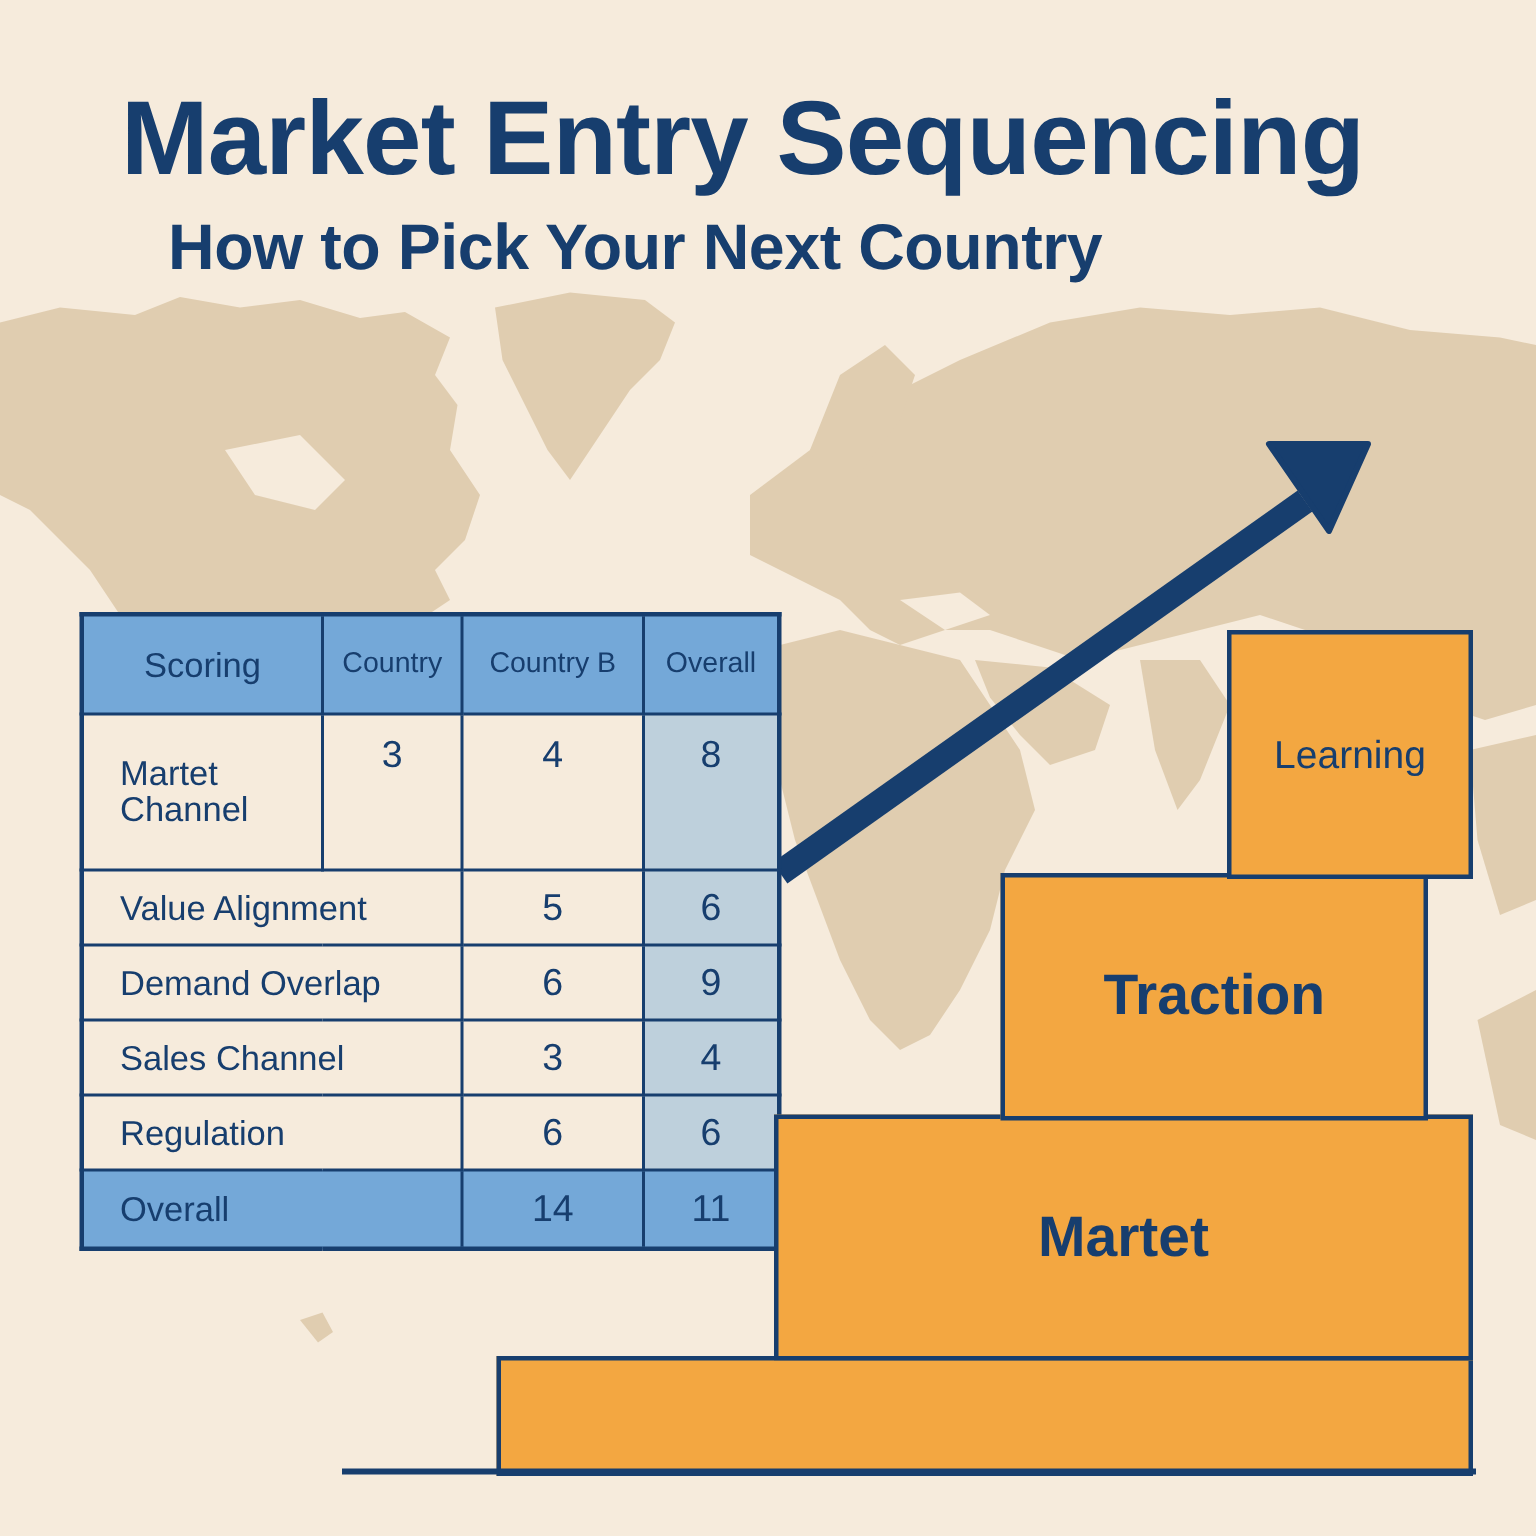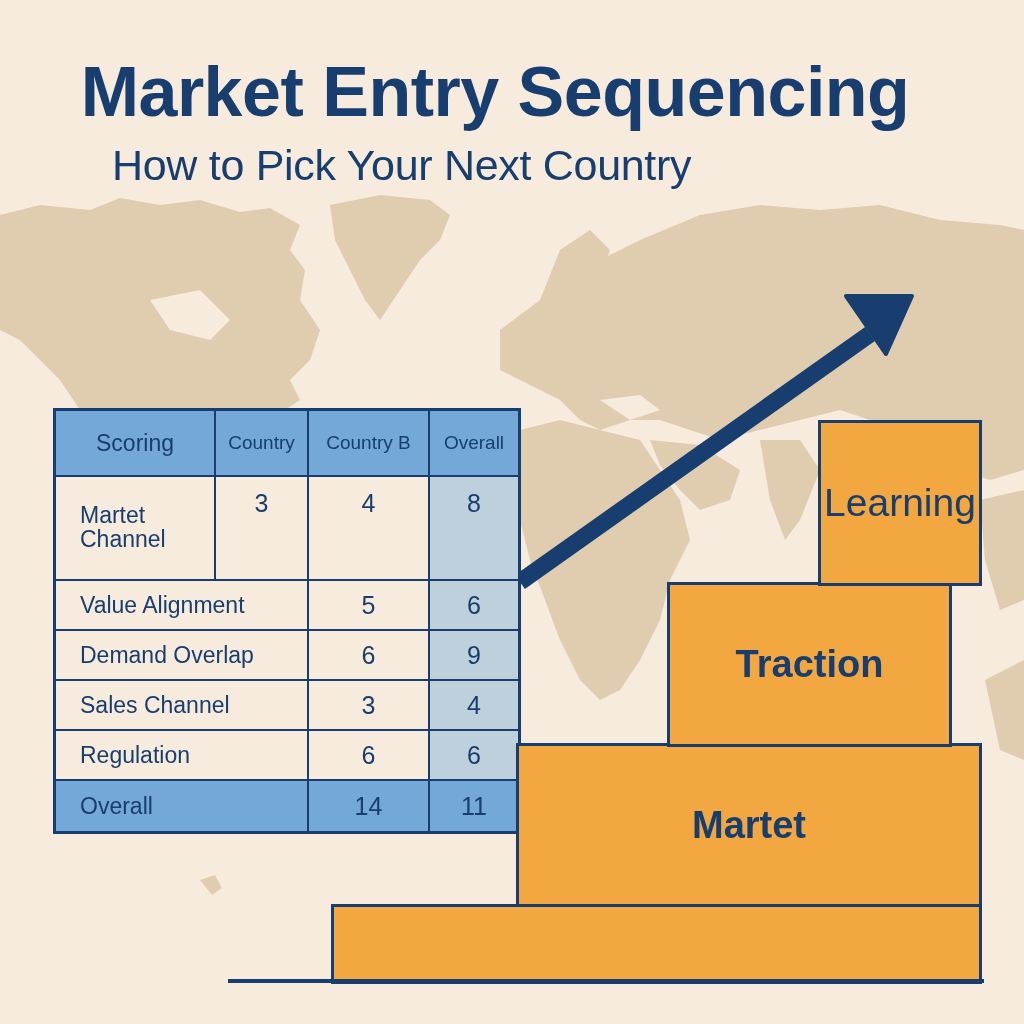--- a/index.html
+++ b/index.html
@@ -10,21 +10,21 @@
       color: #173e6e;
     }
     .map { position: absolute; left: 0; top: 0; width: 1024px; height: 1024px; }
     .title {
       position: absolute; left: 0; width: 990px; top: 52px; text-align: center;
       font-size: 70px; font-weight: 700; letter-spacing: -0.5px; color: #173e6e;
       line-height: 80px; margin: 0;
     }
     .subtitle {
       position: absolute; left: 112px; top: 140px;
-      font-size: 43px; font-weight: 400; color: #173e6e; line-height: 50px; margin: 0;
+      font-size: 43px; font-weight: 700; color: #173e6e; line-height: 50px; margin: 0;
       letter-spacing: -0.3px;
     }
     
     .score-table {
       position: absolute; left: 53px; top: 408px;
       border-collapse: collapse; border: 3px solid #173e6e;
       font-size: 23px; color: #173e6e; font-weight: 500;
     }
     .score-table td, .score-table th {
       border: 2.5px solid #173e6e; padding: 0; margin: 0;
@@ -42,21 +42,21 @@
     .score-table tr.tall td { height: 76px; vertical-align: top; padding-top: 12px; }
     .score-table tr.tall td.lbl { line-height: 24px; padding-top: 26px; }
     .col1 { width: 158px; } .col2 { width: 91px; } .col3 { width: 119px; } .col4 { width: 88px; }
 
     
     .step {
       position: absolute; background: #f3a741; border: 3px solid #173e6e;
       box-sizing: border-box; display: flex; align-items: center; justify-content: center;
       color: #173e6e; font-weight: 700;
     }
-    .step-learning { left: 818px; top: 420px; width: 164px; height: 166px; font-size: 39px; font-weight: 500; }
+    .step-learning { left: 818px; top: 420px; width: 164px; height: 166px; font-size: 26px; font-weight: 500; }
     .step-traction { left: 667px; top: 582px; width: 285px; height: 165px; font-size: 38px; }
     .step-scale { left: 516px; top: 743px; width: 466px; height: 164px; font-size: 38px; }
     .step-base { left: 331px; top: 904px; width: 651px; height: 80px; }
     .baseline { position: absolute; left: 228px; top: 979px; width: 756px; height: 4px; background: #173e6e; }
     .arrow { position: absolute; left: 0; top: 0; width: 1024px; height: 1024px; pointer-events: none; }
   </style>
 </head>
 <body>
 
 <svg class="map" viewBox="0 0 1024 1024">

